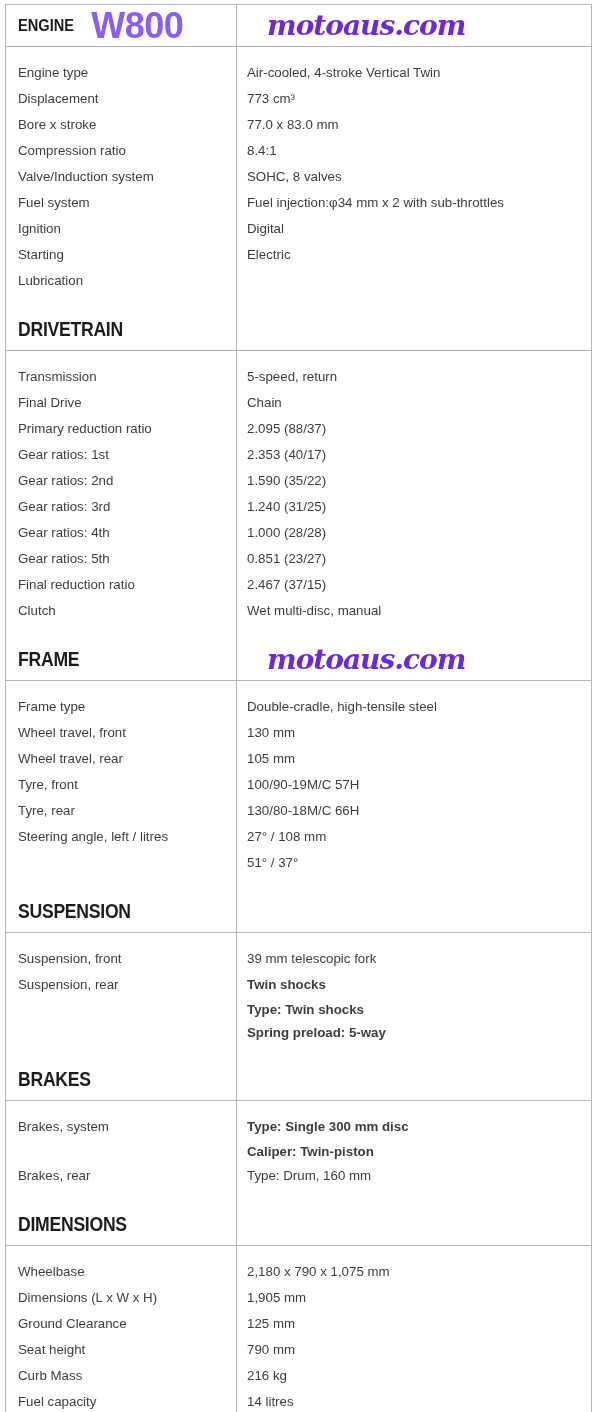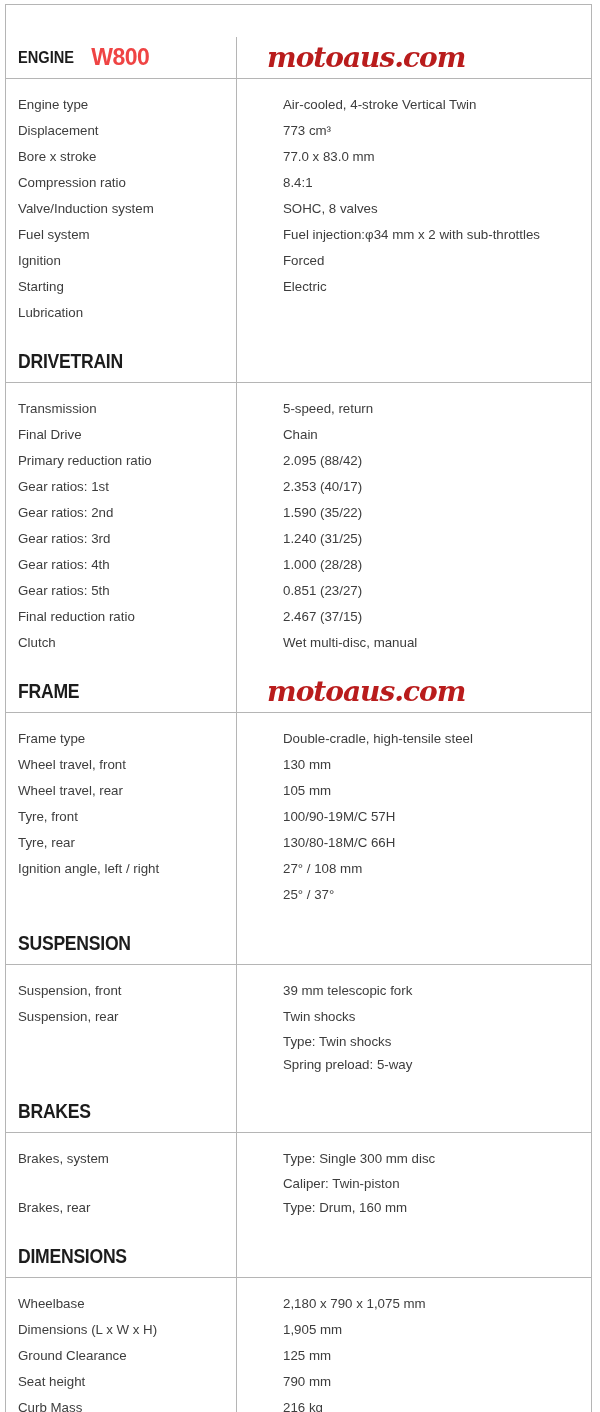--- a/index.html
+++ b/index.html
@@ -28,21 +28,21 @@
 
   .block { position: relative; }
 
   
   .sec-head {
     display: flex;
     position: relative;
     border-bottom: 1px solid #b5b5b5;
     height: 41px;
   }
-  .sec-head.first { border-top: none; margin-top: 32px; }
+  .sec-head.first { border-top: none; }
   .sec-head + .rows { border-top: none; }
 
   .sec-head .cell-l {
     width: 231px;
     box-sizing: border-box;
     border-right: 1px solid #b5b5b5;
     display: flex;
     align-items: center;
     padding-left: 12px;
   }
@@ -70,49 +70,49 @@
     font-size: 17px;
     color: #1c1c1c;
     transform: scaleX(0.86);
     transform-origin: left center;
     display: inline-block;
     white-space: nowrap;
   }
   .eng-model {
     font-family: "Liberation Sans", sans-serif;
     font-weight: bold;
-    font-size: 23px;
-    color: #ef4444;
+    font-size: 36px;
+    color: #8b5cf6;
     margin-left: 8px;
     letter-spacing: -0.5px;
     white-space: nowrap;
   }
 
   
   .watermark {
     position: absolute;
     left: 30px;
     top: 50%;
     transform: translateY(-52%);
     font-family: "DejaVu Serif", serif;
     font-weight: bold;
     font-style: italic;
     font-size: 28px;
     letter-spacing: -1px;
-    color: #b91c1c;
+    color: #6d28d9;
     white-space: nowrap;
     user-select: none;
   }
 
   
   .rows {
     display: flex;
     border-bottom: 1px solid #b5b5b5;
   }
-  .rows:last-child { border-bottom: none; gap: 36px; }
+  .rows:last-child { border-bottom: none; }
 
   .col-l {
     width: 231px;
     box-sizing: border-box;
     border-right: 1px solid #b5b5b5;
     padding: 13px 10px 15px 12px;
   }
   .col-r {
     flex: 1;
     box-sizing: border-box;
@@ -121,20 +121,21 @@
 
   .row-label,
   .row-value {
     font-size: 13.3px;
     line-height: 26px;
     color: #3d3d3d;
     white-space: nowrap;
   }
   .row-value.multi {
     white-space: normal;
+    font-weight: bold;
   }
   .row-value .sub-line {
     display: block;
     line-height: 23px;
   }
   .spacer-line { line-height: 26px; font-size: 13.3px; }
 </style>
 </head>
 <body>
 
@@ -161,21 +162,21 @@
           <div class="row-label">Starting</div>
           <div class="row-label">Lubrication</div>
         </div>
         <div class="col-r">
           <div class="row-value"><span>Air-cooled, 4-stroke Vertical Twin</span></div>
           <div class="row-value"><span>773 cm³</span></div>
           <div class="row-value"><span>77.0 x 83.0 mm</span></div>
           <div class="row-value"><span>8.4:1</span></div>
           <div class="row-value"><span>SOHC, 8 valves</span></div>
           <div class="row-value"><span>Fuel injection:φ34 mm x 2 with sub-throttles</span></div>
-          <div class="row-value"><span>Forced</span></div>
+          <div class="row-value"><span>Digital</span></div>
           <div class="row-value"><span>Electric</span></div>
         </div>
       </div>
     </div>
     <div class="block">
       <div class="sec-head">
         <div class="cell-l">
           <span class="sec-title">DRIVETRAIN</span>
         </div>
         <div class="cell-r"></div>
@@ -189,21 +190,21 @@
           <div class="row-label">Gear ratios: 2nd</div>
           <div class="row-label">Gear ratios: 3rd</div>
           <div class="row-label">Gear ratios: 4th</div>
           <div class="row-label">Gear ratios: 5th</div>
           <div class="row-label">Final reduction ratio</div>
           <div class="row-label">Clutch</div>
         </div>
         <div class="col-r">
           <div class="row-value"><span>5-speed, return</span></div>
           <div class="row-value"><span>Chain</span></div>
-          <div class="row-value"><span>2.095 (88/42)</span></div>
+          <div class="row-value"><span>2.095 (88/37)</span></div>
           <div class="row-value"><span>2.353 (40/17)</span></div>
           <div class="row-value"><span>1.590 (35/22)</span></div>
           <div class="row-value"><span>1.240 (31/25)</span></div>
           <div class="row-value"><span>1.000 (28/28)</span></div>
           <div class="row-value"><span>0.851 (23/27)</span></div>
           <div class="row-value"><span>2.467 (37/15)</span></div>
           <div class="row-value"><span>Wet multi-disc, manual</span></div>
         </div>
       </div>
     </div>
@@ -216,30 +217,30 @@
           <div class="watermark">motoaus.com</div>
         </div>
       </div>
       <div class="rows">
         <div class="col-l">
           <div class="row-label">Frame type</div>
           <div class="row-label">Wheel travel, front</div>
           <div class="row-label">Wheel travel, rear</div>
           <div class="row-label">Tyre, front</div>
           <div class="row-label">Tyre, rear</div>
-          <div class="row-label">Ignition angle, left / right</div>
+          <div class="row-label">Steering angle, left / litres</div>
         </div>
         <div class="col-r">
           <div class="row-value"><span>Double-cradle, high-tensile steel</span></div>
           <div class="row-value"><span>130 mm</span></div>
           <div class="row-value"><span>105 mm</span></div>
           <div class="row-value"><span>100/90-19M/C 57H</span></div>
           <div class="row-value"><span>130/80-18M/C 66H</span></div>
           <div class="row-value"><span>27° / 108 mm</span></div>
-          <div class="row-value"><span>25° / 37°</span></div>
+          <div class="row-value"><span>51° / 37°</span></div>
         </div>
       </div>
     </div>
     <div class="block">
       <div class="sec-head">
         <div class="cell-l">
           <span class="sec-title">SUSPENSION</span>
         </div>
         <div class="cell-r"></div>
       </div>

